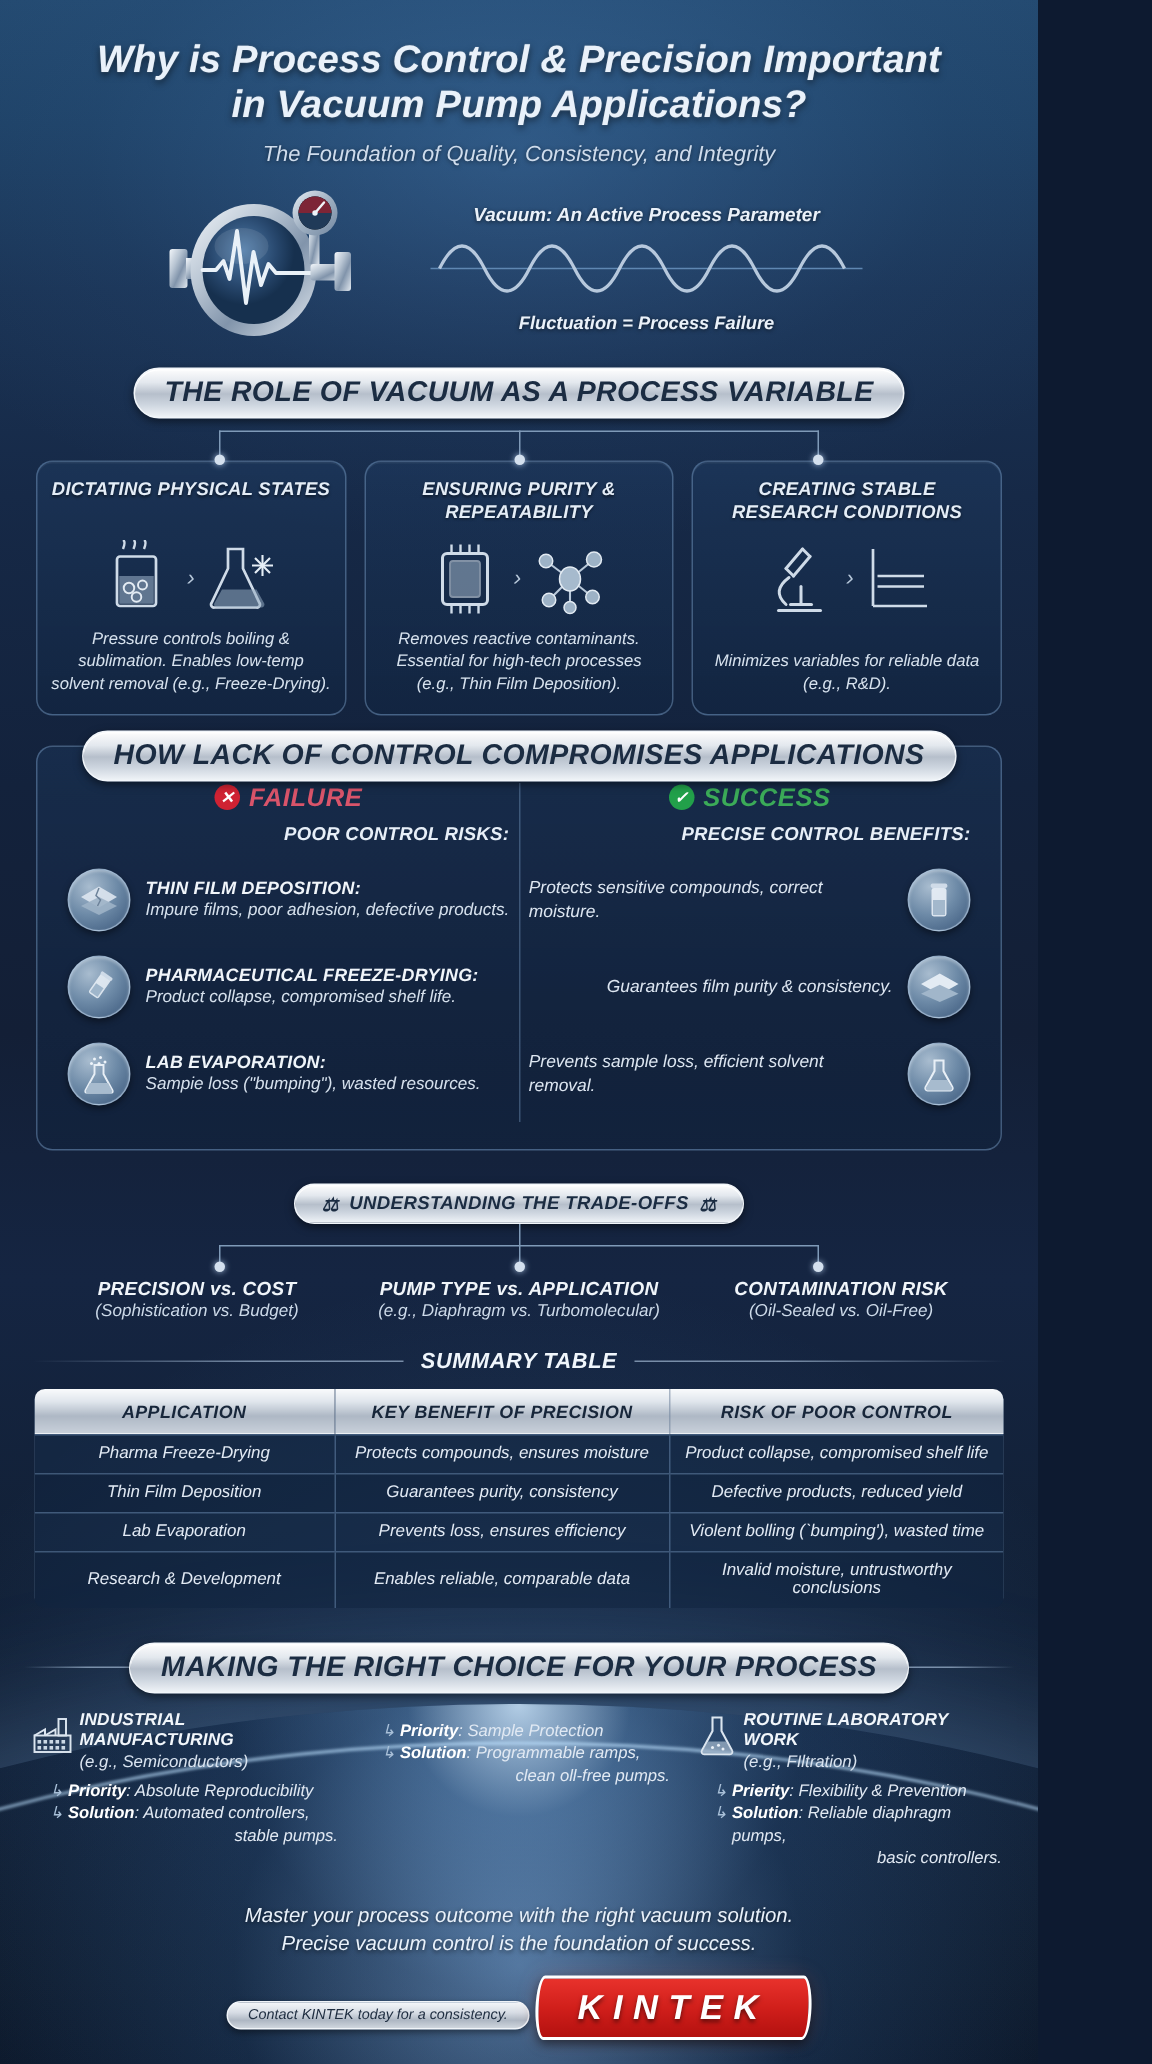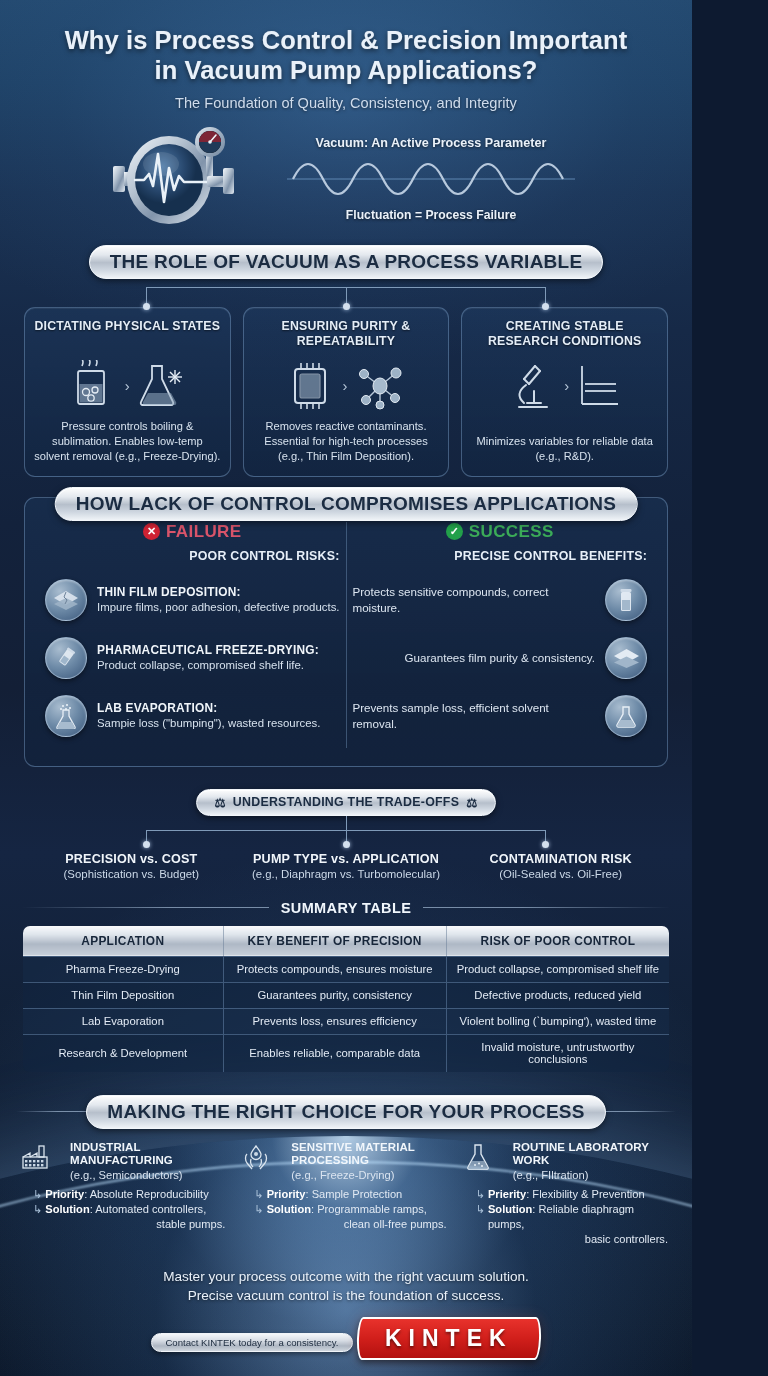--- a/index.html
+++ b/index.html
@@ -20,20 +20,21 @@
         #1e4165 6%,
         #1a3354 14%,
         #162947 24%,
         #13223c 38%,
         #131f36 50%,
         #152542 62%,
         #122138 74%,
         #0f1c30 86%,
         #0b1524 96%,
         #081120 100%);
+    font-style: italic;
   }
   
   #page::before{
     content:""; position:absolute; left:50%; top:-160px; width:900px; height:520px;
     transform:translateX(-50%);
     background:radial-gradient(ellipse at center, rgba(90,150,215,0.30) 0%, rgba(60,110,170,0.10) 45%, rgba(0,0,0,0) 72%);
     pointer-events:none;
   }
   .wrap { position:relative; z-index:2; }
 
@@ -158,21 +159,21 @@
     border-right:1px solid rgba(130,165,205,.4);
     background:rgba(17,36,63,.55);
   }
   .tbl td:last-child{border-right:none;}
   .tbl tbody tr:nth-child(odd) td{ background:rgba(21,43,73,.55); }
 
   
   .sec5 { margin-top:22px; padding:0 16px; }
   .ch-grid { display:flex; margin-top:12px; gap:4px; }
   .ch-col { flex:1; padding:0 4px; }
-  .ch-head { display:flex; gap:20px; align-items:flex-start; }
+  .ch-head { display:flex; gap:3px; align-items:flex-start; }
   .ch-ico { flex:0 0 auto; width:30px; height:32px; display:flex; align-items:center; justify-content:center; }
   .ch-t { font-size:11.5px; font-weight:bold; color:#f1f6fb; line-height:1.2; letter-spacing:.1px; }
   .ch-s { font-size:11.2px; color:#dae4f0; margin-top:1px; }
   .ch-lines { margin-top:6px; padding-left:13px; }
   .ch-line { font-size:11.1px; color:#e1e9f3; line-height:1.35; display:flex; gap:3px; }
   .ch-line .arr { color:#a9c0d8; flex:0 0 auto; }
   .ch-line b { color:#ffffff; }
   .ch-cont { font-size:11.1px; color:#e1e9f3; line-height:1.35; text-align:right; padding-right:4px; }
 
   
@@ -626,38 +627,20 @@
             </div>
             <div class="ch-line">
               <span class="arr">↳</span>
               <span><b>Solution</b><span>: Automated controllers,</span></span>
             </div>
             <div class="ch-cont">stable pumps.</div>
           </div>
         </div>
 
         <div class="ch-col">
-          <div class="ch-head">
-            <div class="ch-ico">
-              <svg width="28" height="28" viewBox="0 0 28 28">
-                <g fill="none" stroke="#dbe5ef" stroke-width="1.3">
-                  <path d="M14 3 c-3 4 -5 6 -5 8.5 a5 5 0 0 0 10 0 C19 9 17 7 14 3 z"></path>
-                  <path d="M5 11 c-2 2 -2 6 0 9 l5 6"></path>
-                  <path d="M23 11 c2 2 2 6 0 9 l-5 6"></path>
-                  <path d="M9 16 c-1 3 0 6 2 8"></path>
-                  <path d="M19 16 c1 3 0 6 -2 8"></path>
-                </g>
-                <circle cx="14" cy="11" r="2" fill="#cbd8e5"></circle>
-              </svg>
-            </div>
-            <div>
-              <div class="ch-t">SENSITIVE MATERIAL PROCESSING</div>
-              <div class="ch-s">(e.g., Freeze-Drying)</div>
-            </div>
-          </div>
           <div class="ch-lines">
             <div class="ch-line">
               <span class="arr">↳</span>
               <span><b>Priority</b><span>: Sample Protection</span></span>
             </div>
             <div class="ch-line">
               <span class="arr">↳</span>
               <span><b>Solution</b><span>: Programmable ramps,</span></span>
             </div>
             <div class="ch-cont">clean oll-free pumps.</div>

